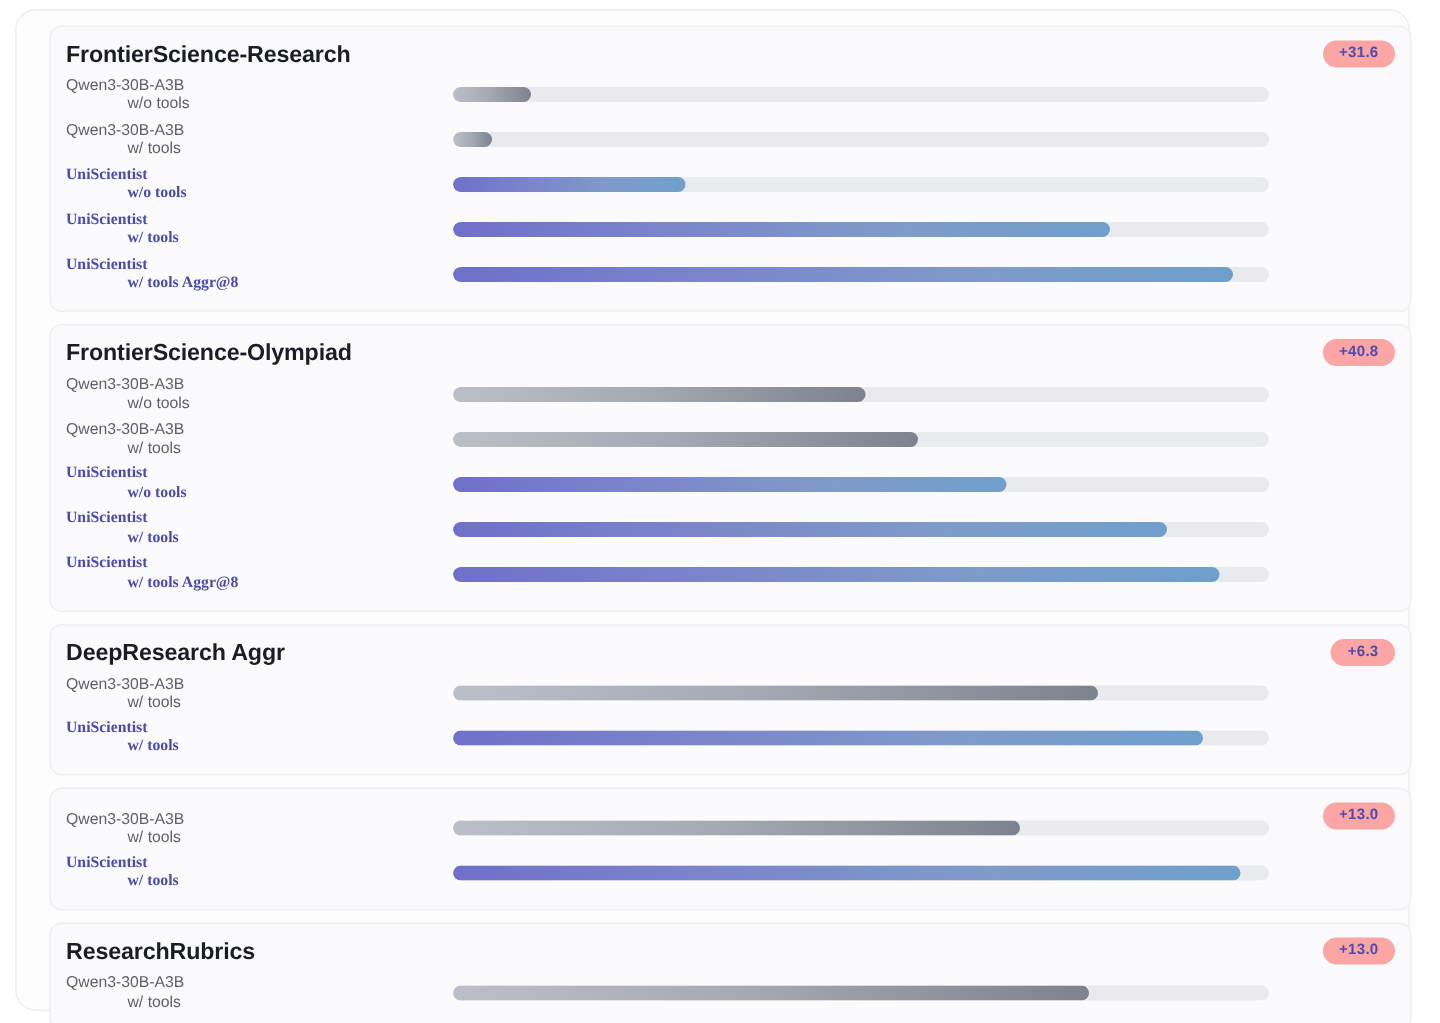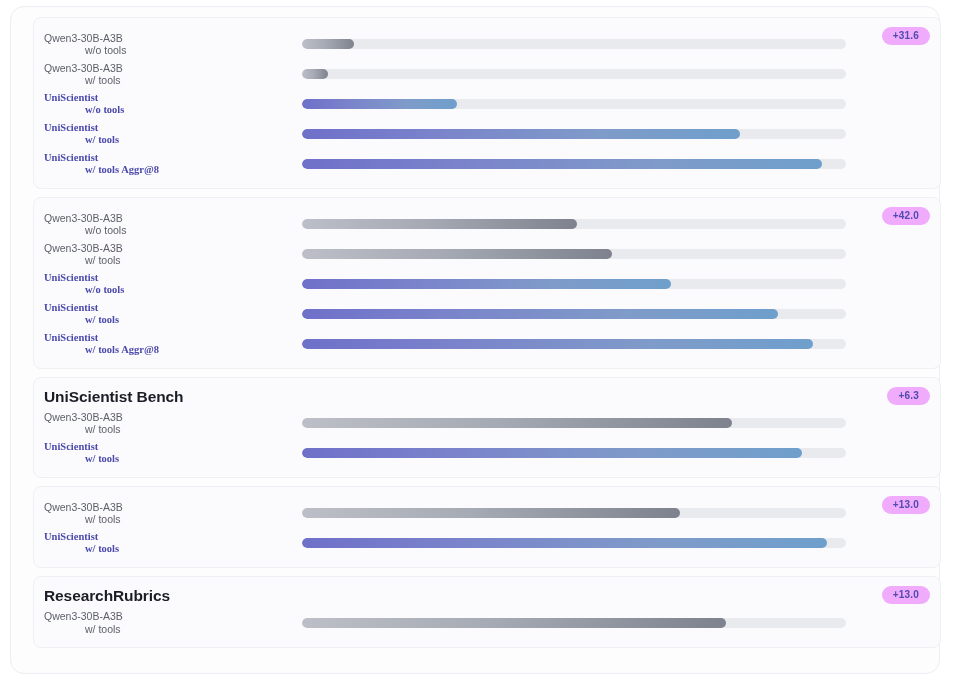--- a/index.html
+++ b/index.html
@@ -49,21 +49,21 @@
     font-weight:bold;
     color:#1b1d26;
     letter-spacing:-0.1px;
     line-height:1.25;
     margin:0 0 1px 0;
   }
   .badge{
     position:absolute;
     right:10px;
     top:9px;
-    background:#f0abfc;
+    background:#fca5a5;
     color:#4e4cad;
     font-size:10px;
     font-weight:bold;
     padding:4px 11px;
     border-radius:9px;
     letter-spacing:0.2px;
     line-height:1;
   }
   .rows{
     margin-top:2px;
@@ -113,20 +113,23 @@
     background:linear-gradient(90deg,#6f70c9 0%,#7a83cb 30%,#7f9bc9 68%,#6f9fcc 100%);
   }
 </style>
 </head>
 <body>
 
 <div id="root">
   <div class="outer-card">
     <div class="panels" id="panels">
         <div class="panel">
+          <div class="panel-head">
+            <div class="panel-title">FrontierScience-Research</div>
+          </div>
           <div class="badge">+31.6</div>
           <div class="rows">
             <div class="row">
               <div class="row-label base">
                 <span class="l1">Qwen3-30B-A3B</span>
                 <span class="l2">w/o tools</span>
               </div>
               <div class="track">
                 <div class="fill base" style="width: 9.6%;"></div>
               </div>
@@ -163,21 +166,24 @@
                 <span class="l1">UniScientist</span>
                 <span class="l2">w/ tools Aggr@8</span>
               </div>
               <div class="track">
                 <div class="fill ours" style="width: 95.5%;"></div>
               </div>
             </div>
           </div>
         </div>
         <div class="panel">
-          <div class="badge">+42.0</div>
+          <div class="panel-head">
+            <div class="panel-title">FrontierScience-Olympiad</div>
+          </div>
+          <div class="badge">+40.8</div>
           <div class="rows">
             <div class="row">
               <div class="row-label base">
                 <span class="l1">Qwen3-30B-A3B</span>
                 <span class="l2">w/o tools</span>
               </div>
               <div class="track">
                 <div class="fill base" style="width: 50.5%;"></div>
               </div>
             </div>
@@ -214,21 +220,21 @@
                 <span class="l2">w/ tools Aggr@8</span>
               </div>
               <div class="track">
                 <div class="fill ours" style="width: 94%;"></div>
               </div>
             </div>
           </div>
         </div>
         <div class="panel">
           <div class="panel-head">
-            <div class="panel-title">UniScientist Bench</div>
+            <div class="panel-title">DeepResearch Aggr</div>
           </div>
           <div class="badge">+6.3</div>
           <div class="rows">
             <div class="row">
               <div class="row-label base">
                 <span class="l1">Qwen3-30B-A3B</span>
                 <span class="l2">w/ tools</span>
               </div>
               <div class="track">
                 <div class="fill base" style="width: 79%;"></div>

